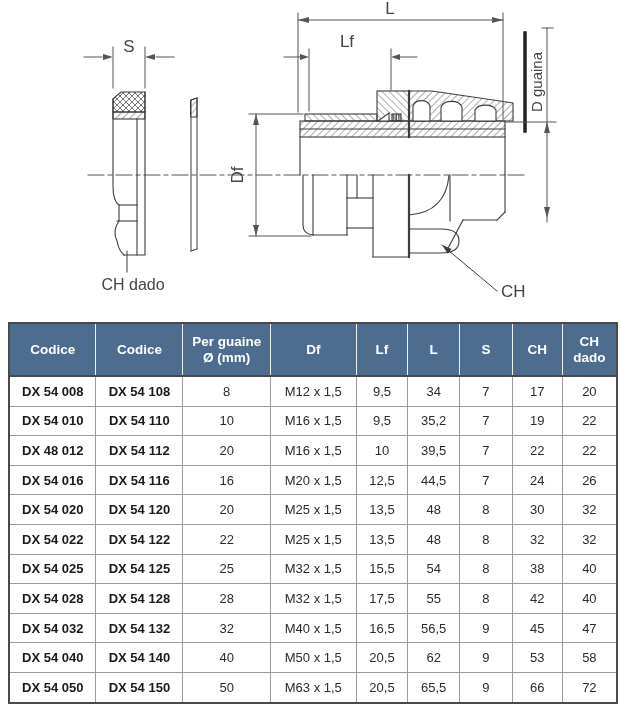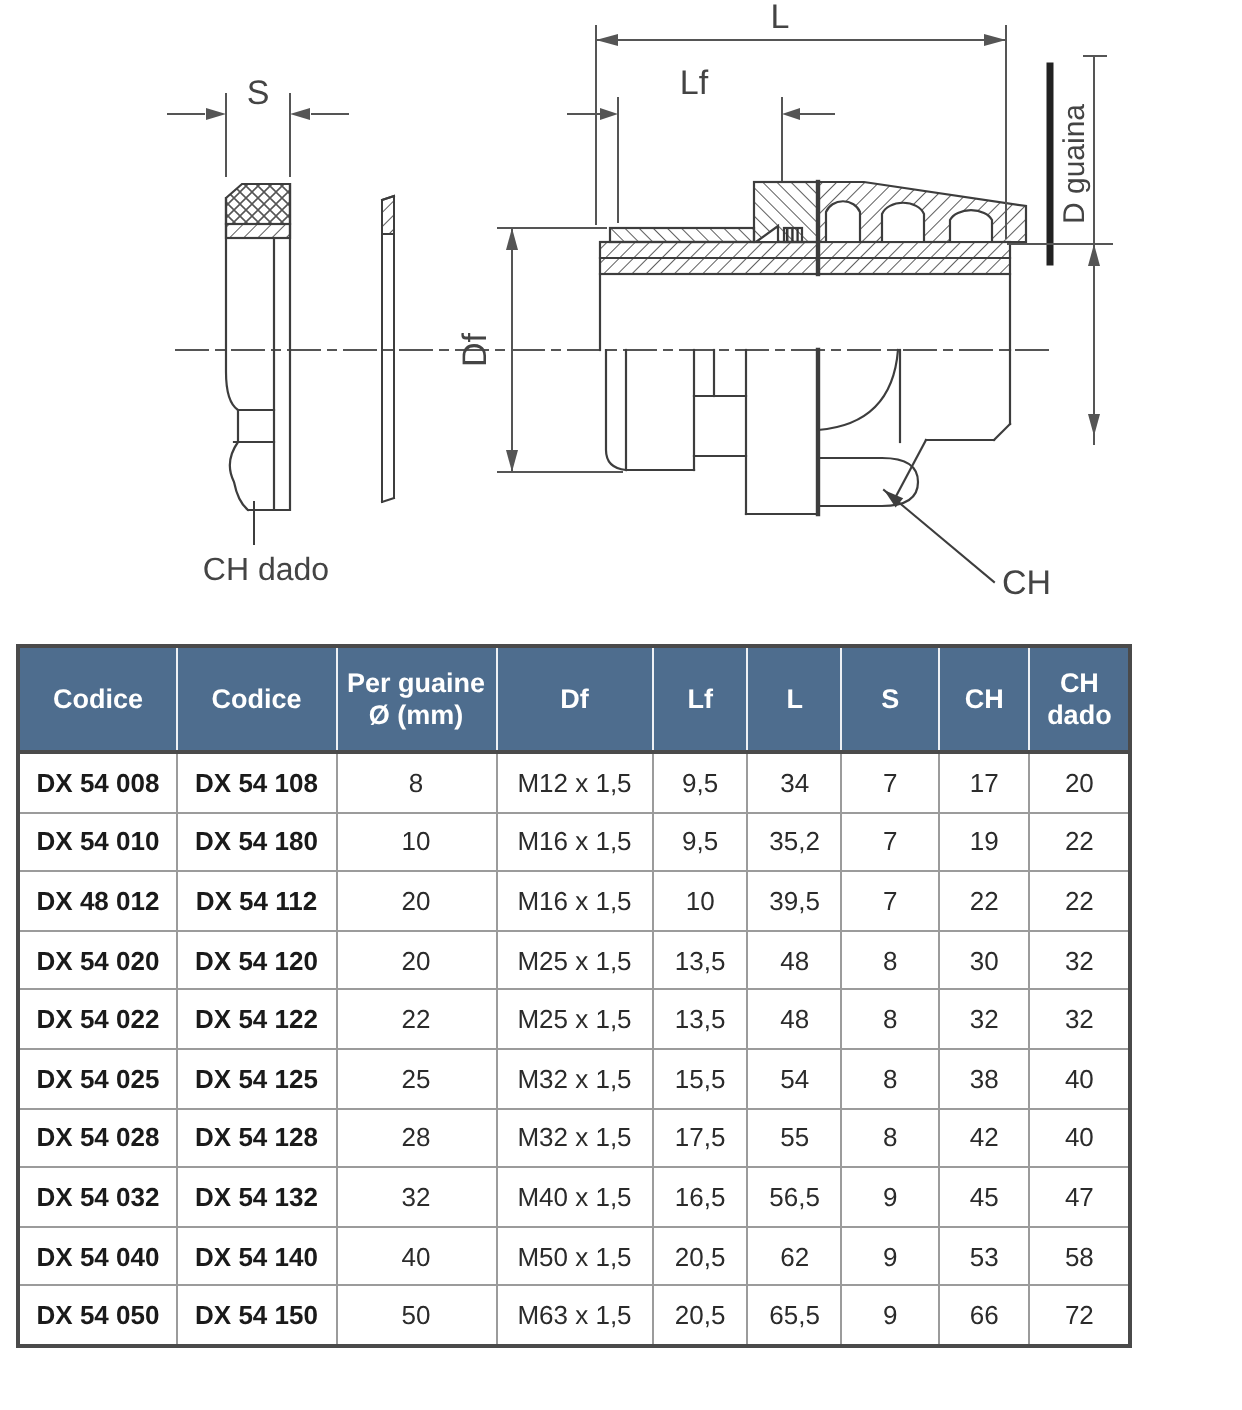--- a/index.html
+++ b/index.html
@@ -2,21 +2,21 @@
 <html style="--header-bg: #4e6d8e; --header-text: #ffffff; --table-border: #4a4a4a;"><head>
 <meta charset="utf-8">
 <style>
   html,body{margin:0;padding:0;background:#fff;}
   body{width:621px;height:705px;font-family:"Liberation Sans",sans-serif;overflow:hidden;}
   .drawing-wrap{width:621px;height:310px;}
   svg text{font-family:"Liberation Sans",sans-serif;fill:#444;}
 
   table.spec-table{
     border-collapse:collapse;table-layout:fixed;
-    width:558px;margin:12px 0 0 8px;
+    width:610px;margin:12px 0 0 8px;
     border:2px solid var(--table-border,#4a4a4a);
   }
   table.spec-table thead th{
     background:var(--header-bg,#4e6d8e);
     color:var(--header-text,#fff);
     font-weight:bold;font-size:13.5px;line-height:1.18;
     text-align:center;vertical-align:middle;
     height:51px;white-space:pre-line;
     border-right:1.5px solid #eef1f4;
     border-bottom:2px solid var(--table-border,#4a4a4a);
@@ -200,41 +200,52 @@
         <td class="num">8</td>
         <td class="num">M12 x 1,5</td>
         <td class="num">9,5</td>
         <td class="num">34</td>
         <td class="num">7</td>
         <td class="num">17</td>
         <td class="num">20</td>
       </tr>
       <tr>
         <td class="code">DX 54 010</td>
-        <td class="code">DX 54 180</td>
+        <td class="code">DX 54 110</td>
         <td class="num">10</td>
         <td class="num">M16 x 1,5</td>
         <td class="num">9,5</td>
         <td class="num">35,2</td>
         <td class="num">7</td>
         <td class="num">19</td>
         <td class="num">22</td>
       </tr>
       <tr>
         <td class="code">DX 48 012</td>
         <td class="code">DX 54 112</td>
         <td class="num">20</td>
         <td class="num">M16 x 1,5</td>
         <td class="num">10</td>
         <td class="num">39,5</td>
         <td class="num">7</td>
         <td class="num">22</td>
         <td class="num">22</td>
       </tr>
       <tr>
+        <td class="code">DX 54 016</td>
+        <td class="code">DX 54 116</td>
+        <td class="num">16</td>
+        <td class="num">M20 x 1,5</td>
+        <td class="num">12,5</td>
+        <td class="num">44,5</td>
+        <td class="num">7</td>
+        <td class="num">24</td>
+        <td class="num">26</td>
+      </tr>
+      <tr>
         <td class="code">DX 54 020</td>
         <td class="code">DX 54 120</td>
         <td class="num">20</td>
         <td class="num">M25 x 1,5</td>
         <td class="num">13,5</td>
         <td class="num">48</td>
         <td class="num">8</td>
         <td class="num">30</td>
         <td class="num">32</td>
       </tr>

